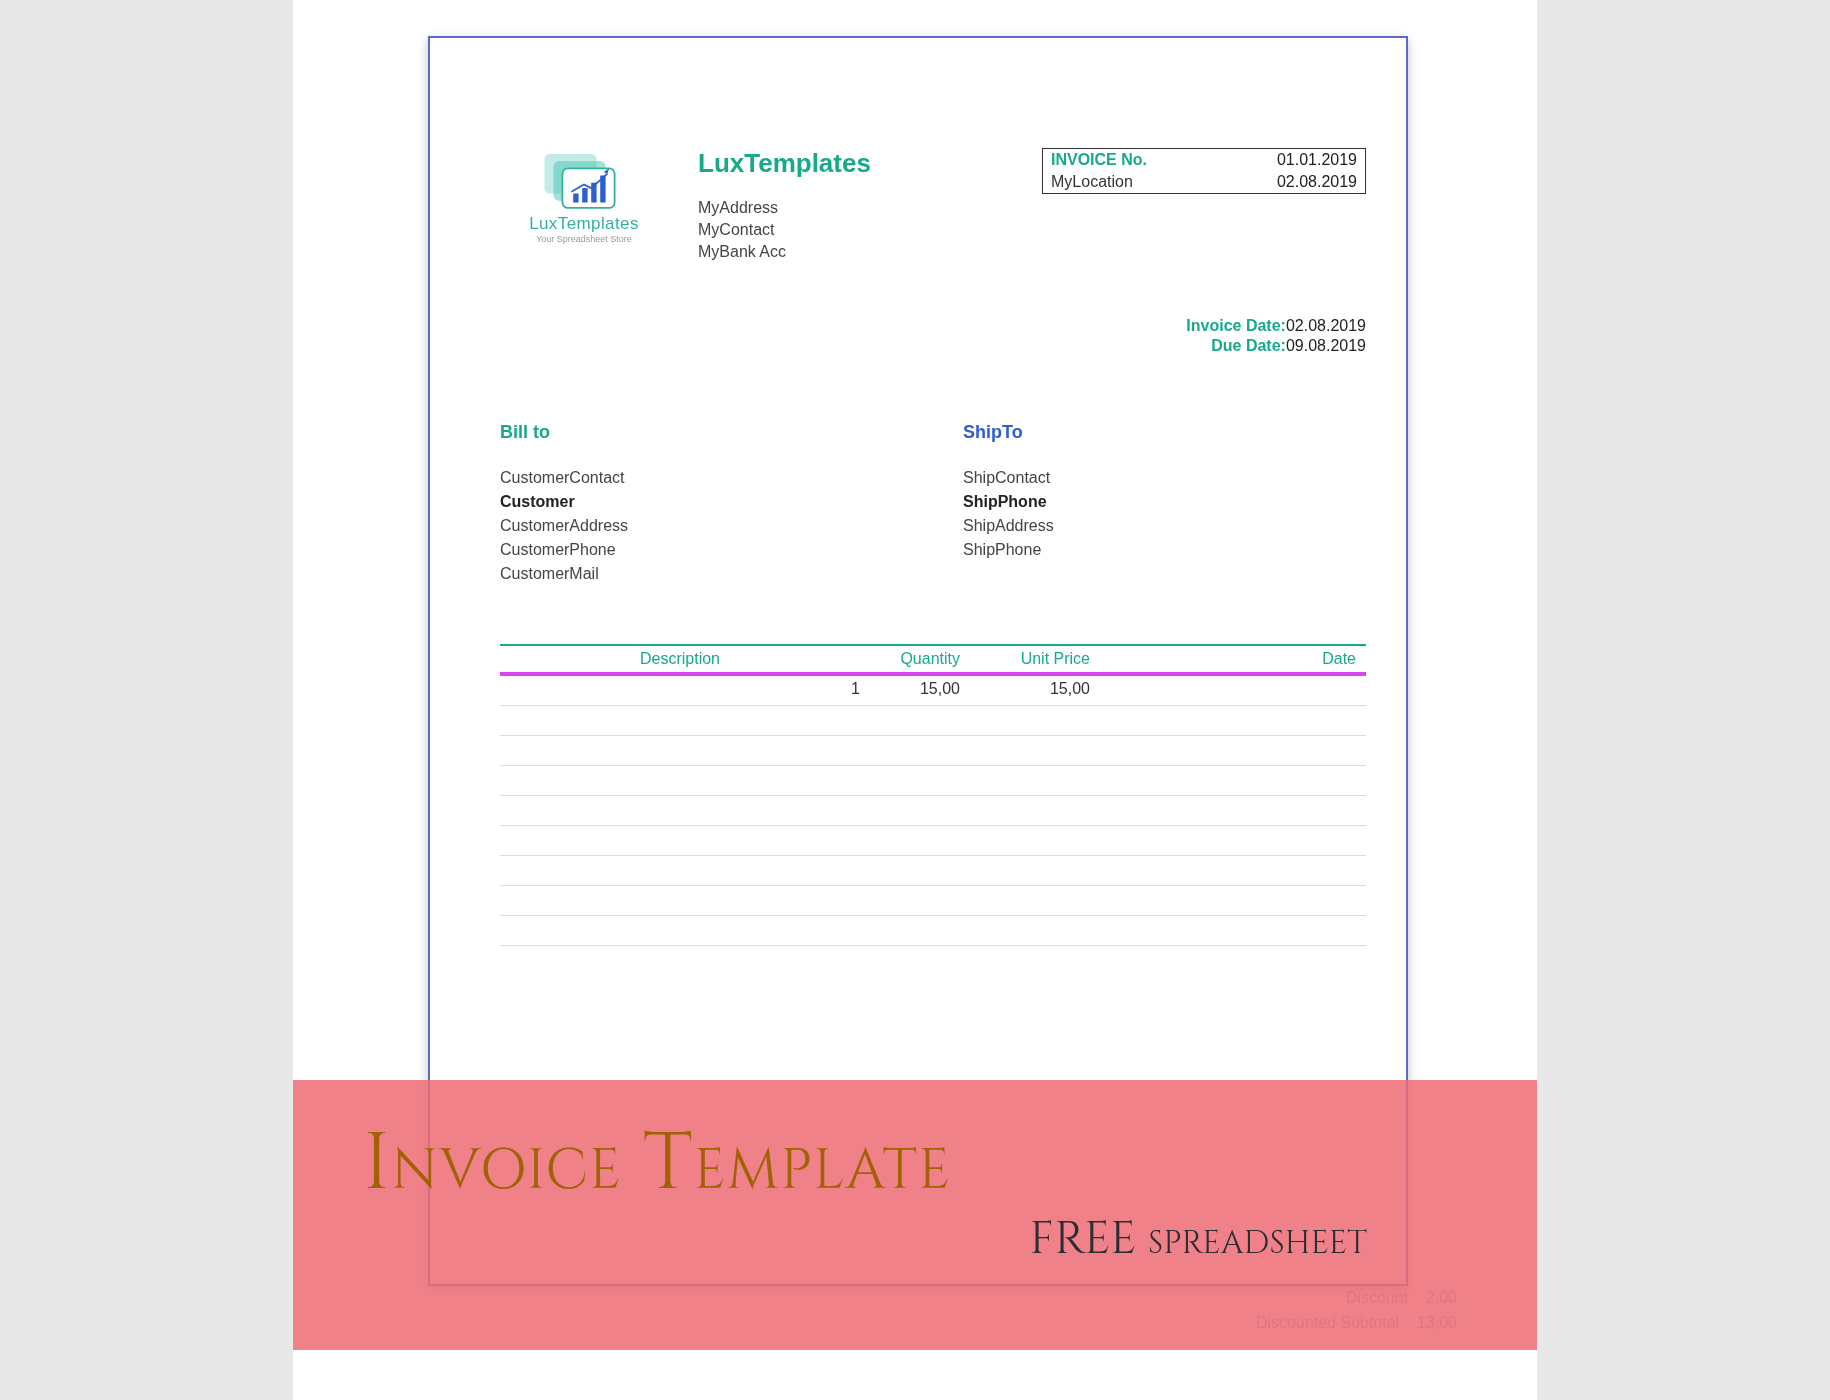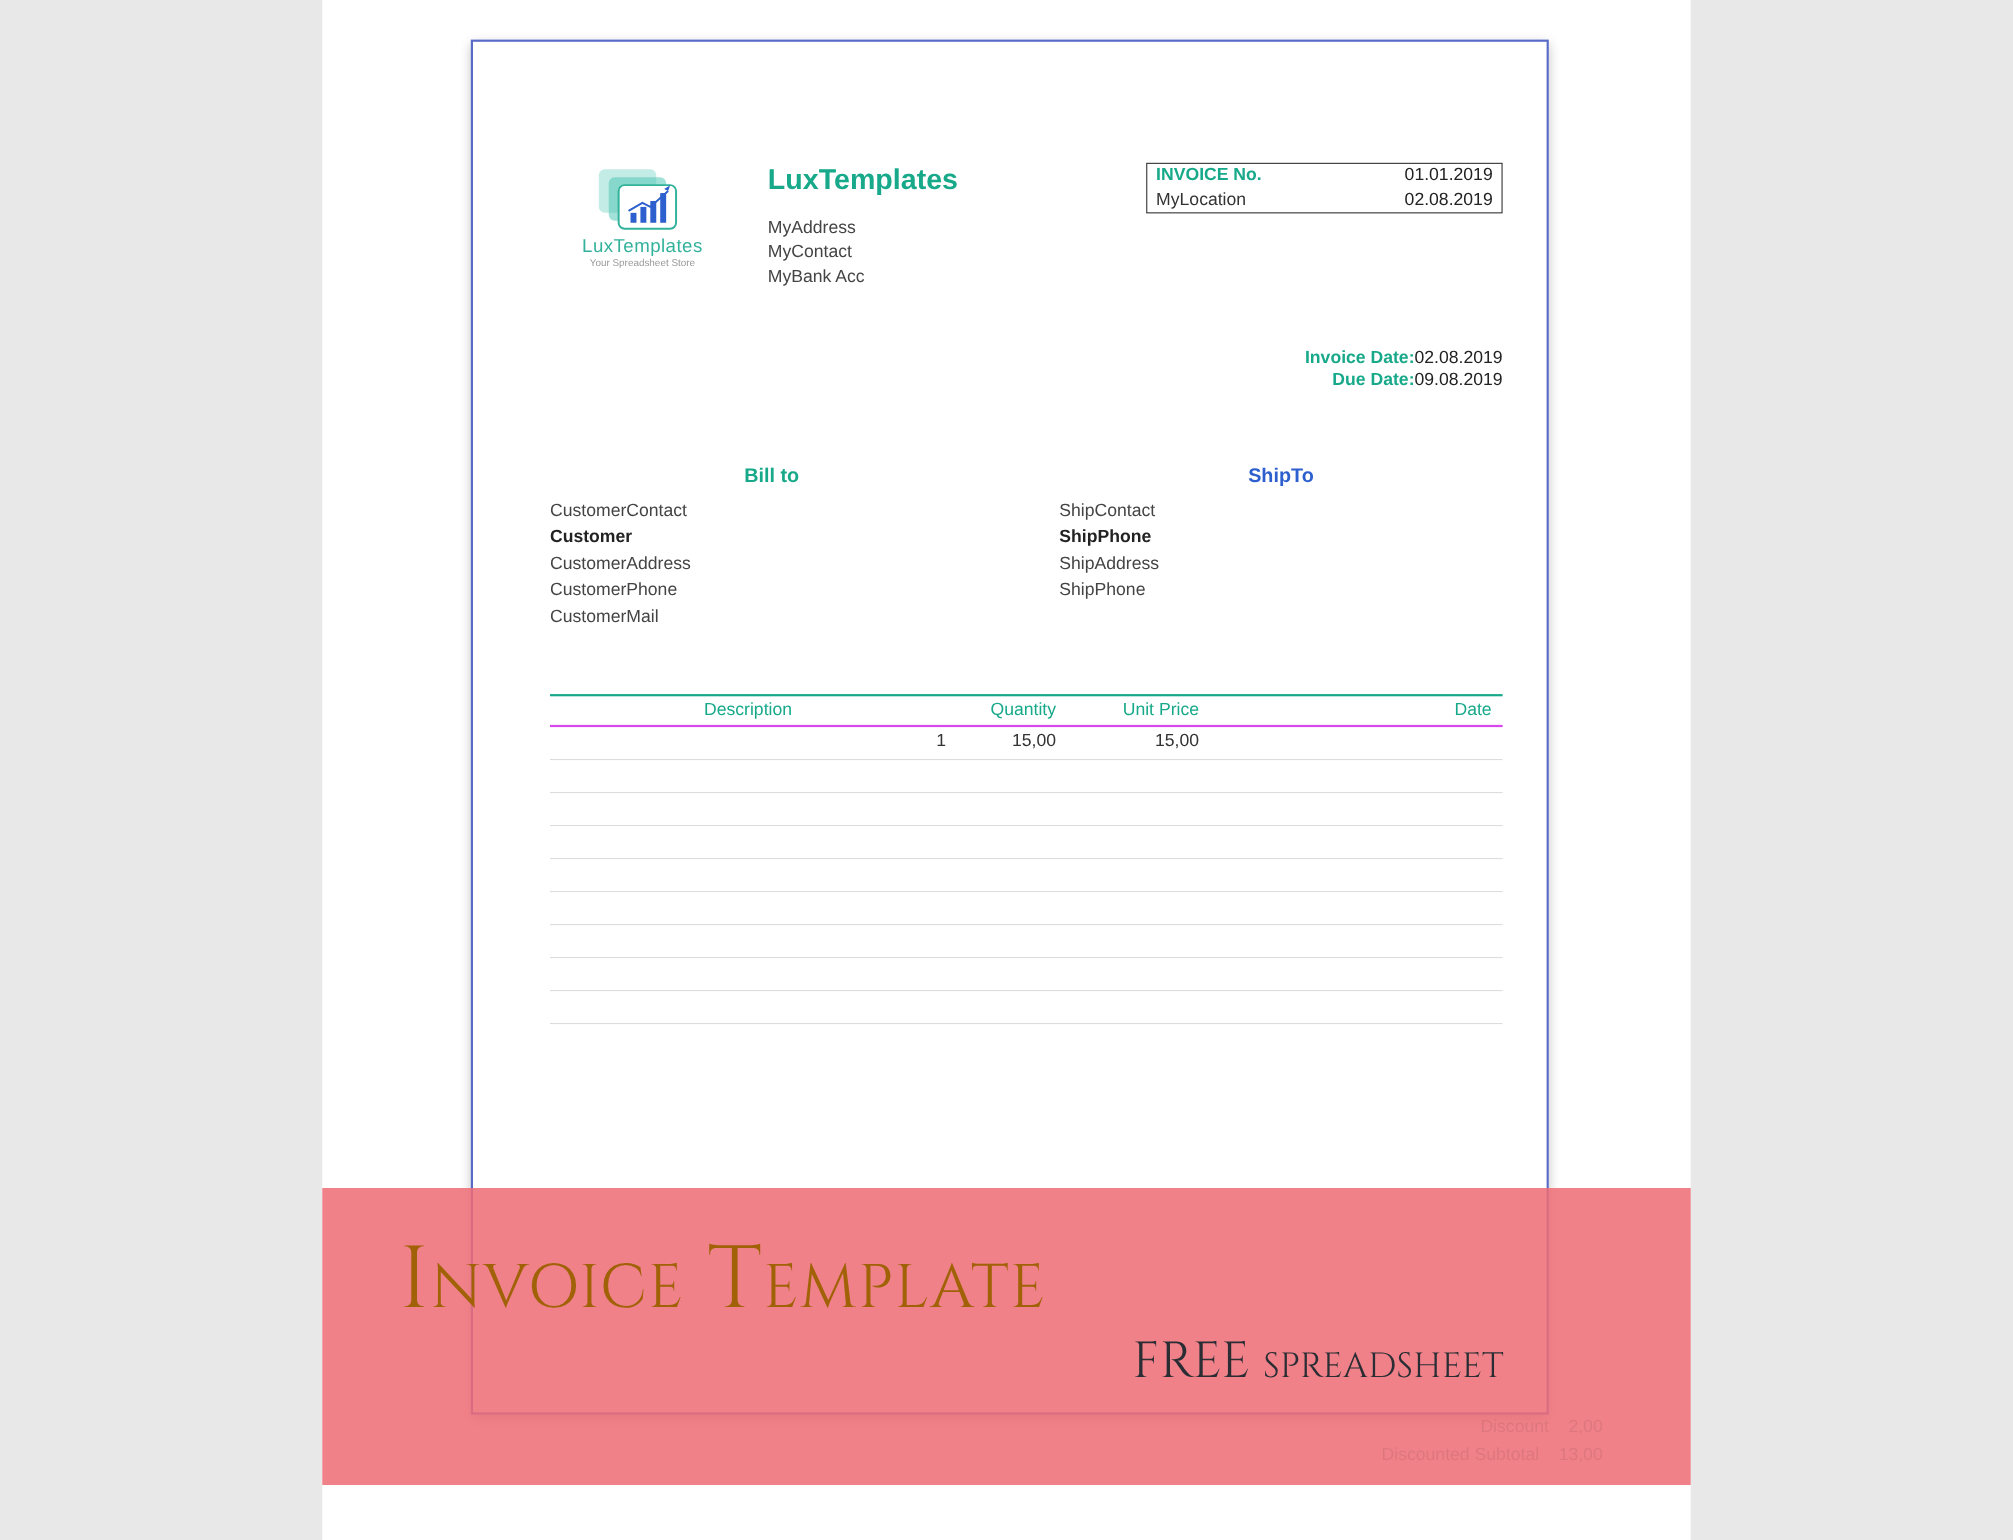--- a/index.html
+++ b/index.html
@@ -59,36 +59,36 @@
     display:flex; justify-content:flex-end;
     margin-top: 50px;
     font-size: 16px;
   }
   .dates-grid { width: 290px; }
   .dates-row { display:flex; justify-content:flex-end; margin: 2px 0; }
   .date-label { color:#17A98A; font-weight:bold; }
   .date-val   { color:#222; }
   .parties { display:flex; gap:60px; margin-top: 65px; font-size:16px; }
   .party { flex:1; }
-  .party h3 { margin:0 0 13px 0; font-size:18px; font-weight:bold;text-align:center; }
+  .party h3 { margin:0 0 26px 0; font-size:18px; font-weight:bold; }
   .billto h3 { color:#17A98A; }
   .shipto h3 { color:#2D5FCE; }
   .party div { margin:6px 0; color:#444; }
   .party .bold { font-weight:bold; color:#222; }
   .ship-col { padding-left: 0; }
   .items {
     margin-top: 55px;
     width: 100%;
   }
   .items-head {
     display:grid;
     grid-template-columns: 370px 100px 130px 1fr;
     text-align:right;
     border-top: 2px solid #17A98A;
-    border-bottom: 2px solid #d946ef;
+    border-bottom: 4px solid #d946ef;
     font-size:16px;
     color:#17A98A;
   }
   .items-head div { padding: 4px 10px 4px 0; font-weight: 500; }
   .items-head .desc { text-align:center; }
   .item-row, .empty-row {
     display:grid;
     grid-template-columns: 370px 100px 130px 1fr;
     text-align:right;
     border-bottom: 1px solid #ddd;

